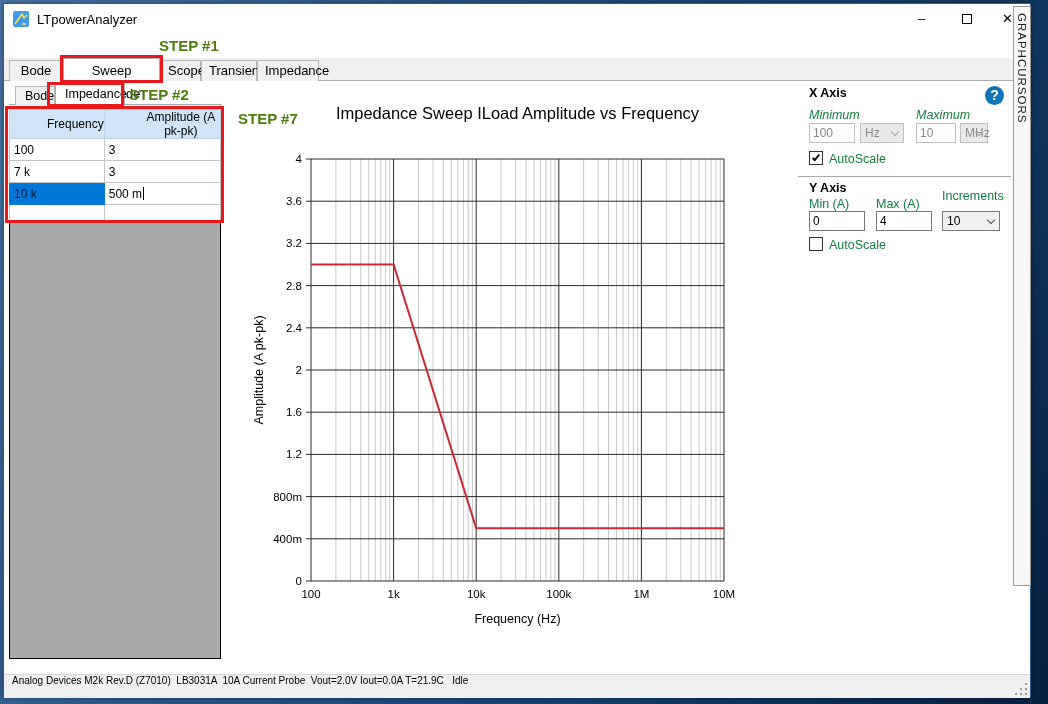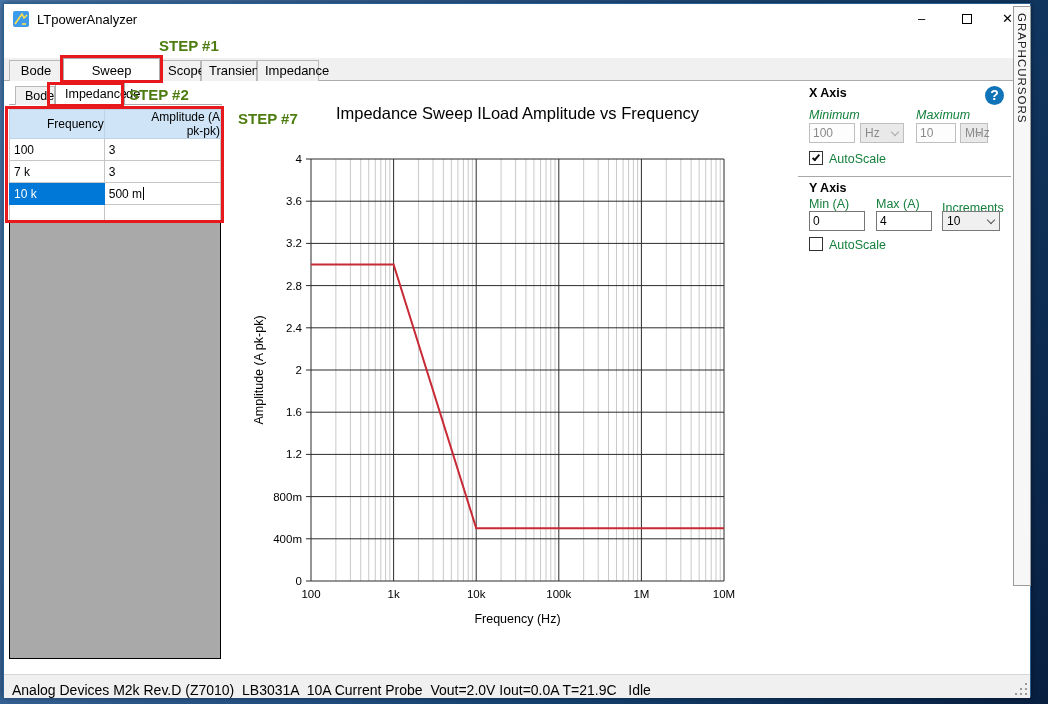--- a/index.html
+++ b/index.html
@@ -32,24 +32,24 @@
   .tab.selected { top:0; height:23px; background:#fff; border-color:#acacac; line-height:23px; z-index:2; }
   
   .content { position:absolute; left:0; top:77px; width:100%; height:590px; background:#fff; }
   
   .subtabstrip { position:absolute; left:5px; top:2px; width:213px; height:22px; border-bottom:1px solid #acacac; }
   .subtab { position:absolute; top:3px; height:19px; background:#f1f1f1; border:1px solid #b9b9b9; border-bottom:none; font-size:12.5px; text-align:center; line-height:18px; padding:0 9px; }
   .subtab.selected { top:0; height:22px; background:#fff; border-color:#acacac; line-height:21px; z-index:2; }
   
   .grid { position:absolute; left:5px; top:28px; width:212px; }
   .grid table { border-collapse:collapse; width:212px; font-size:12px; }
-  .grid th { background:#cfe4f7; border:1px solid #bcd3e8; font-weight:normal; height:22px; text-align:right;padding-left:37px; }
+  .grid th { background:#cfe4f7; border:1px solid #bcd3e8; font-weight:normal; height:22px; text-align:center;padding-left:37px; }
   .grid td { border:1px solid #c6c6c6; height:22px; padding:0 4px; background:#fff; }
   .grid .c1 { width:85px; } .grid .c2 { width:127px; }
-  .grid td.sel { background:#0078d7; color:#ffffff; border-color:#0078d7; }
+  .grid td.sel { background:#0078d7; color:#0f172a; border-color:#0078d7; }
   .caret { display:inline-block; width:1px; height:13px; background:#000; vertical-align:-2px; margin-left:1px; }
   .grid-empty { position:absolute; left:5px; top:142px; width:212px; height:436px; background:#a9a9a9; border:1px solid #000; border-top:none; }
   
   .chart-panel { position:absolute; left:229px; top:0; width:565px; height:590px; background:#fff; }
   
   .rpanel { position:absolute; left:794px; top:0; width:213px; height:590px; background:#fff; font-size:12.5px; }
   .rp-title { position:absolute; font-weight:bold; }
   .rp-label { position:absolute; color:#15803d; }
   .rp-label.dis { color:#15803d;font-style:italic; }
   .tbox { position:absolute; height:20px; border:1px solid #767676; background:#fff; font-size:12px; padding:0 3px; font-family:"Liberation Sans",sans-serif; }
@@ -62,21 +62,21 @@
   .check { position:absolute; left:4px; top:1px; width:4px; height:8px; border-right:2px solid #111; border-bottom:2px solid #111; transform:rotate(40deg); }
   .divider { position:absolute; left:0; width:213px; height:1px; background:#a8a8a8; }
   .help-circle { position:absolute; left:187px; top:5px; width:19px; height:19px; border-radius:50%; background:#1173b8; color:#fff; font-weight:bold; font-size:14px; text-align:center; line-height:19px; }
   
   .sidestrip { position:absolute; left:1009px; top:2px; width:18px; height:580px; background:#f7f7f7; border:1px solid #9a9a9a; }
   .sidestrip .vt { writing-mode:vertical-rl; font-size:11.5px; color:#222; letter-spacing:1px; display:block; margin:0 auto; padding-top:6px; }
   .sidestrip .vt span { display:inline; }
   .vt .gap { height:14px; display:inline-block; }
   
   .statusbar { position:absolute; left:0; top:670px; width:100%; height:24px; background:#f0f0f0; border-top:1px solid #d7d7d7; }
-  .status-text { position:absolute; left:8px; top:7px; font-size:14px; white-space:pre; }
+  .status-text { position:absolute; left:8px; top:0; font-size:10px; white-space:pre; }
   .grip { position:absolute; right:3px; bottom:3px; width:13px; height:13px; }
   .grip i { position:absolute; width:2px; height:2px; background:#9a9a9a; }
   .grip .d1{right:0;bottom:0}.grip .d2{right:0;bottom:5px}.grip .d3{right:0;bottom:10px}
   .grip .d4{right:5px;bottom:0}.grip .d5{right:5px;bottom:5px}.grip .d6{right:10px;bottom:0}
   
   .ann-text { position:absolute; color:#4d7c0f; font-weight:bold; font-size:15px; z-index:50; }
   .ann-box { position:absolute; border:3px solid #e8191c; z-index:50; pointer-events:none; }
   svg text { font-family:"Liberation Sans",sans-serif; fill:#000; }
 </style>
 </head>
@@ -252,21 +252,21 @@
       <span class="rp-label" style="left:31px;top:71px">AutoScale</span>
 
       <div class="divider" style="top:95px"></div>
 
       <span class="rp-title" style="left:11px;top:100px">Y Axis</span>
 
       <span class="rp-label" style="left:11px;top:116px">Min (A)</span>
       <input class="tbox" style="left: 11px; top: 130px; width: 56px;" value="0">
       <span class="rp-label" style="left:78px;top:116px">Max (A)</span>
       <input class="tbox" style="left: 78px; top: 130px; width: 56px;" value="4">
-      <span class="rp-label" style="left:144px;top:120px">Increments</span>
+      <span class="rp-label" style="left:144px;top:108px">Increments</span>
       <div class="combo" style="left:144px;top:130px;width:58px"><span>10</span><i class="chev"></i></div>
 
       <span class="cb" style="left:11px;top:156px"></span>
       <span class="rp-label" style="left:31px;top:157px">AutoScale</span>
     </div>
   </div>
 
   <div class="sidestrip">
     <span class="vt"><span>GRAPH</span><span class="gap"></span><span>CURSORS</span></span>
   </div>

